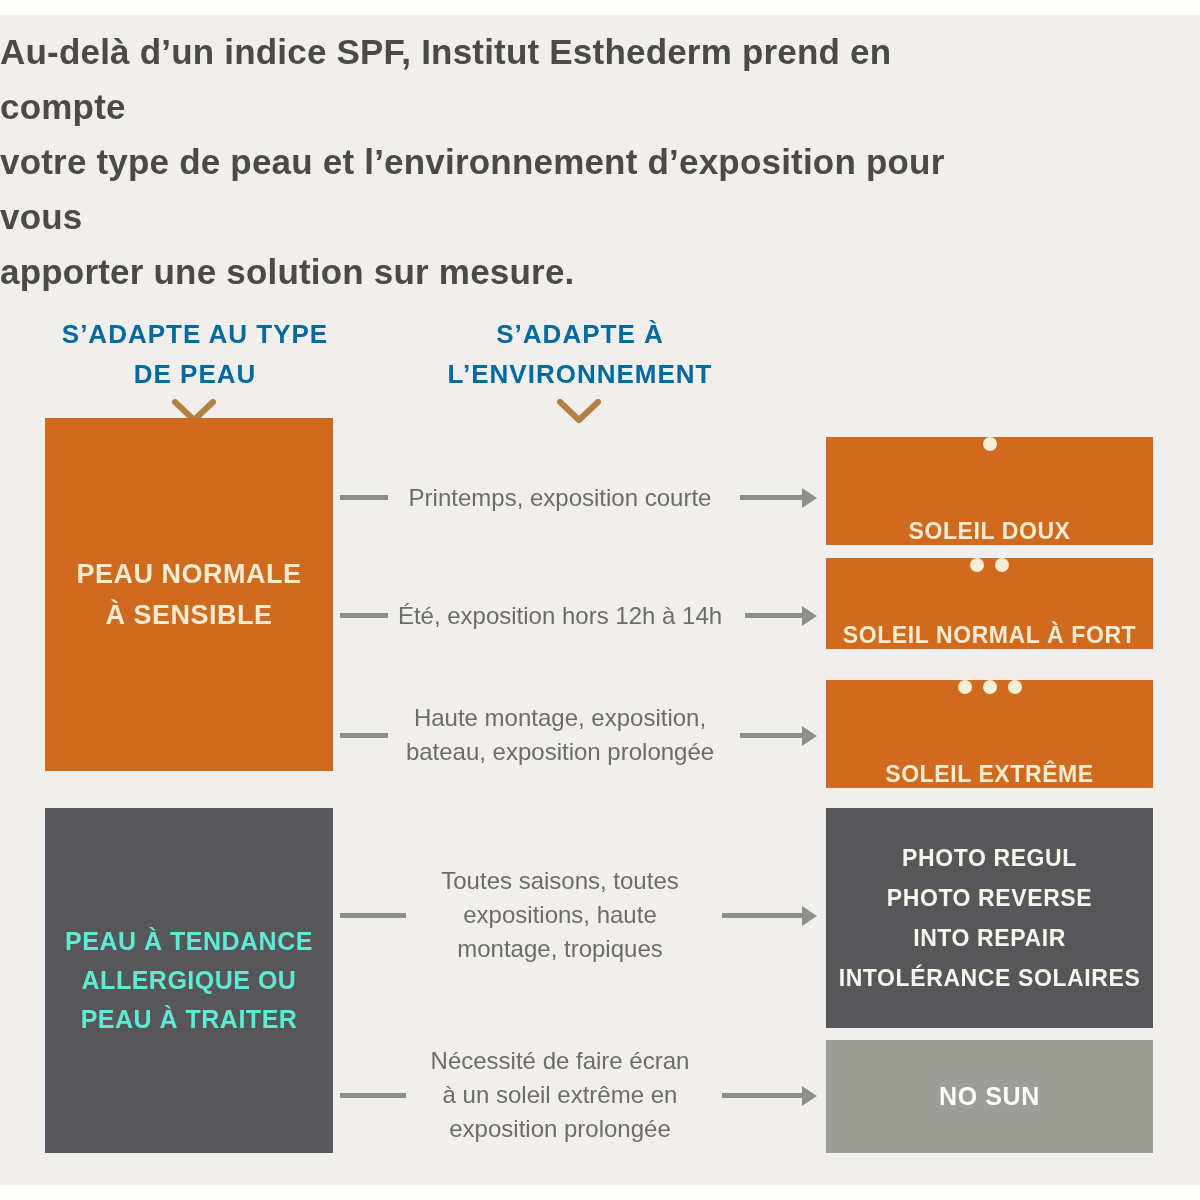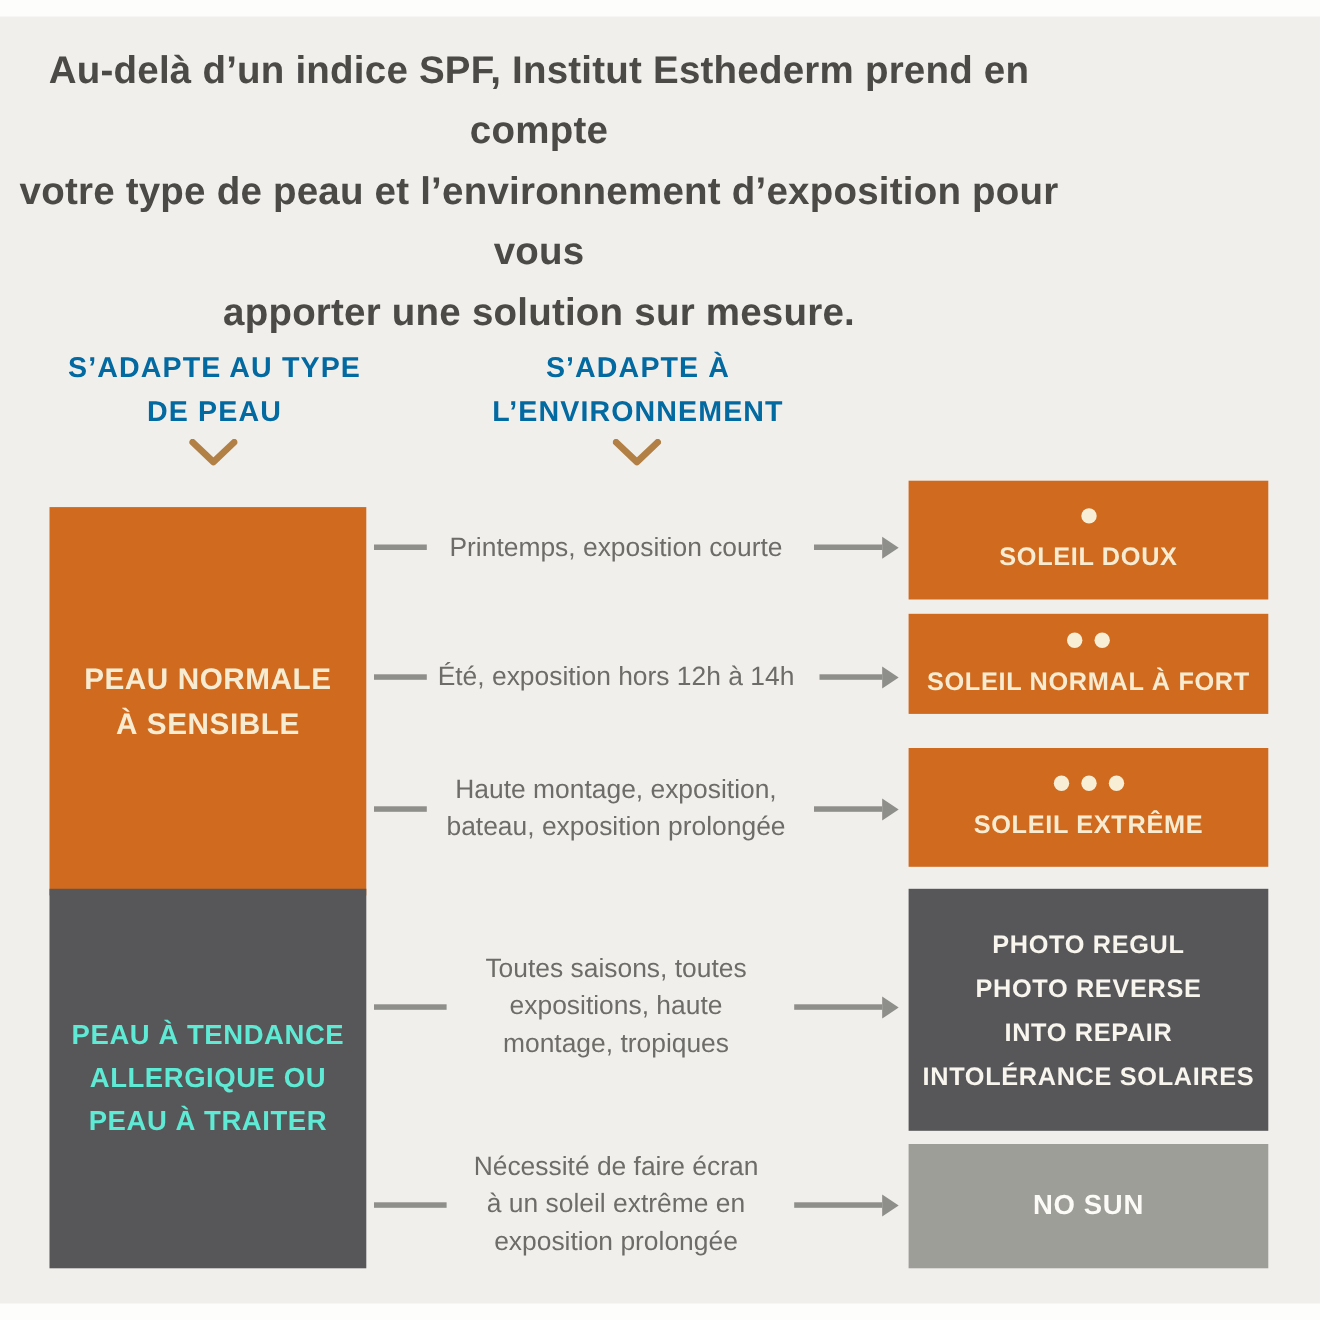--- a/index.html
+++ b/index.html
@@ -16,22 +16,22 @@
   html,body{margin:0;padding:0;}
   body{font-family:"Liberation Sans", sans-serif; background:#ffffff;}
   .canvas{
     position:relative; width:1200px; height:1200px; margin:0 auto;
     background:var(--background); overflow:hidden;
   }
   .strip{position:absolute; left:0; width:1200px; height:15px; background:#fdfdfc;}
   .strip.top{top:0;} .strip.bottom{bottom:0;}
 
   .header{
-    position:absolute; top:36px; left:0; width:980px; margin:0;
-    text-align:center; font-size:35px; line-height:55px; font-weight:600;
+    position:absolute; top:24px; left:0; width:980px; margin:0;
+    font-size:35px; line-height:55px; font-weight:600;
     color:var(--text-dark); white-space:pre-line; letter-spacing:0.2px;
   }
 
   .col-head{
     position:absolute; top:314px; width:340px; text-align:center;
     font-size:26px; line-height:40px; font-weight:600; letter-spacing:1px;
     color:#0369a1; white-space:pre-line;
   }
   .col-head.left{left:25px;}
   .col-head.right{left:410px;}
@@ -39,21 +39,21 @@
   .chevron{position:absolute; top:399px; width:44px; height:26px;}
   .chevron.left{left:172px;}
   .chevron.right{left:557px;}
 
   .skin-box{
     position:absolute; left:45px; width:288px;
     display:flex; align-items:center; justify-content:center;
     text-align:center; font-weight:bold; white-space:pre-line;
   }
   .skin-box.orange{
-    top:461px; height:353px; background:var(--orange);
+    top:418px; height:353px; background:var(--orange);
     color:var(--cream-text); font-size:27px; line-height:41px; letter-spacing:0.5px;
   }
   .skin-box.dark{
     top:808px; height:345px; background:var(--dark-gray);
     color:#5eead4; font-size:25px; line-height:39px; letter-spacing:0.5px;
   }
 
   .stub{position:absolute; height:5px; background:var(--arrow);}
   #stub1{left:340px; top:495px; width:48px;}
   #stub2{left:340px; top:613px; width:48px;}
@@ -84,21 +84,21 @@
   #arrow5{left:722px; top:1093px; width:80px;}
 
   .product{
     position:absolute; left:826px; width:327px;
     display:flex; flex-direction:column; align-items:center; justify-content:center;
     text-align:center;
   }
   .product .label{
     font-weight:bold; font-size:23px; letter-spacing:0.6px; white-space:pre-line;
   }
-  .product.orange{background:var(--orange); color:var(--cream-text);}
+  .product.orange{background:var(--orange); color:var(--cream-text);justify-content:space-between;}
   #prod1{top:437px; height:108px;}
   #prod2{top:558px; height:91px;}
   #prod3{top:680px; height:108px;}
   #prod4{top:808px; height:220px; background:var(--dark-gray); color:#f8f5ee;}
   #prod4 .label{line-height:40px;}
   #prod5{top:1040px; height:113px; background:var(--light-gray); color:#fcfbf8;}
   #prod5 .label{font-size:25px;}
 
   .dots{display:flex; gap:11px; height:14px; margin-bottom:17px;}
   .dot{width:14px; height:14px; border-radius:50%; background:#f8eed5;}

